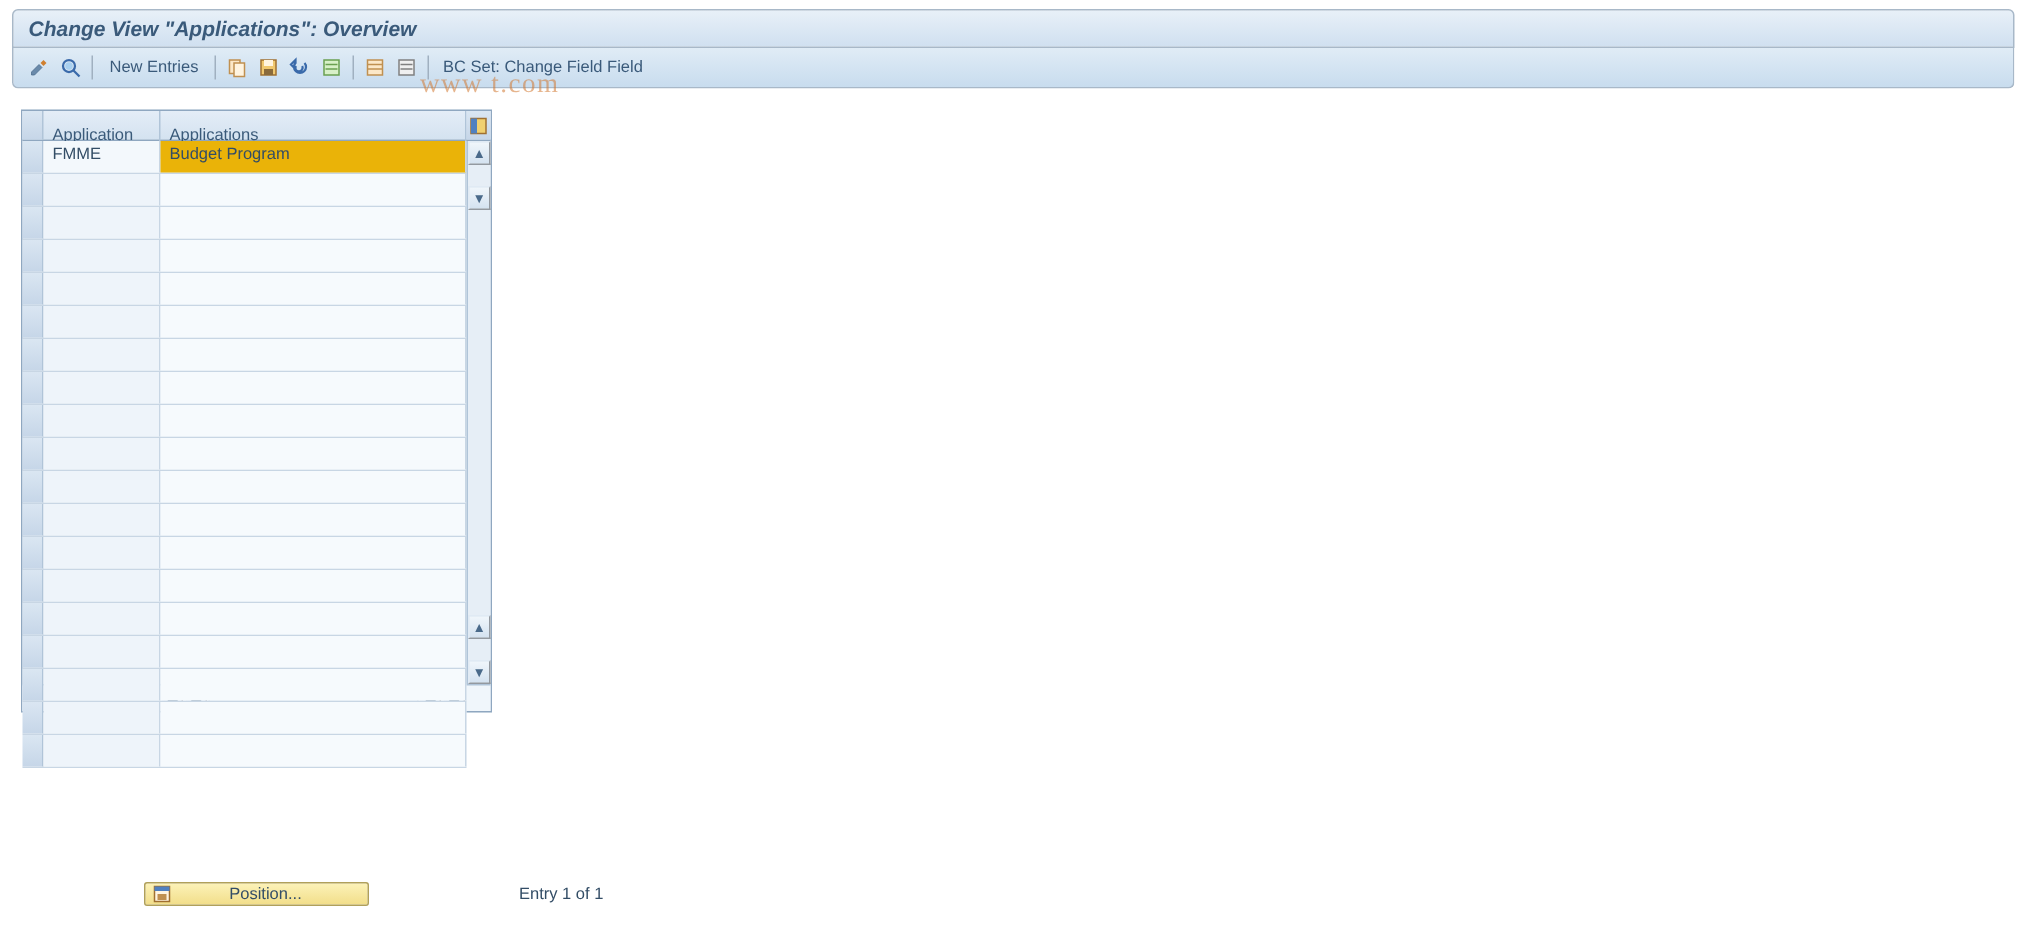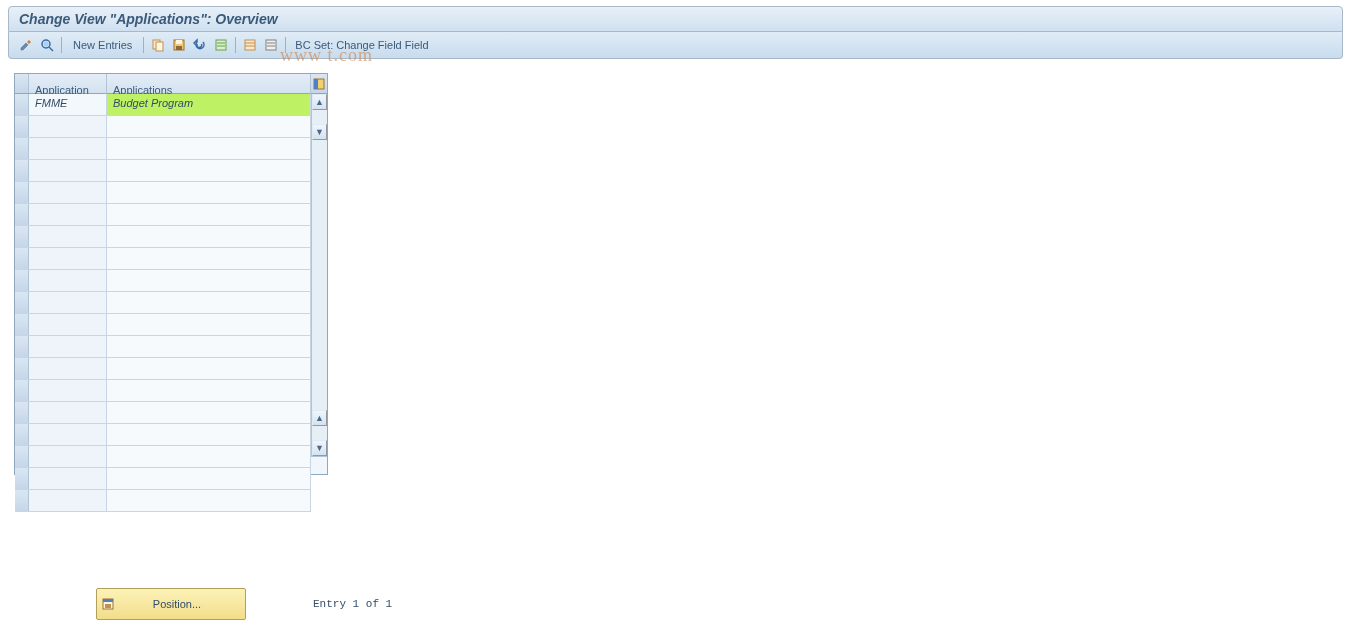--- a/index.html
+++ b/index.html
@@ -109,21 +109,20 @@
       display: flex;
       align-items: center;
       justify-content: center;
       background: linear-gradient(to bottom, #dae6f2, #c6d6e8);
     }
     .config-icon svg { display: block; }
     .table-body {
       position: relative;
       height: 362px;
       display: flex;
-      font-style: italic;
     }
     .rows-area {
       flex: 1;
     }
     .data-row {
       display: flex;
       height: 22px;
       border-bottom: 1px solid #c8d6e4;
     }
     .row-sel {
@@ -137,21 +136,21 @@
       background: #fbfdff;
       color: #334d66;
       font-size: 11px;
     }
     .cell-application {
       width: 78px;
       background: #f3f8fc;
     }
     .cell-description {
       flex: 1;
-      background: #bef264;
+      background: #eab308;
     }
     .empty .cell-application,
     .empty .cell-description {
       background: #eef4fa;
     }
     .empty .cell-description { background: #f6fafd; }
     .vscroll {
       width: 16px;
       background: #e6eef6;
       display: flex;
@@ -204,21 +203,21 @@
       top: 588px;
       left: 96px;
       display: flex;
       align-items: center;
       gap: 30px;
     }
     .position-btn {
       display: flex;
       align-items: center;
       width: 150px;
-      height: 32px;
+      height: 16px;
       background: linear-gradient(to bottom, #fcf2b8, #f2de8a);
       border: 1px solid #b0a05a;
       border-radius: 2px;
       cursor: pointer;
       padding-left: 4px;
       gap: 8px;
     }
     .position-icon {
       width: 14px;
       height: 14px;
@@ -227,22 +226,21 @@
       justify-content: center;
     }
     .position-label {
       flex: 1;
       text-align: center;
       color: #334d66;
       padding-right: 14px;
     }
     .entry-text {
       color: #334d66;
-      margin-left: 37px;
-      font-family: Liberation Mono, monospace;
+      margin-left: 70px;
     }
   </style>
 </head>
 <body>
 
 <div class="title-bar">
   <span class="title-text">Change View "Applications": Overview</span>
 </div>
 
 <div class="toolbar">

